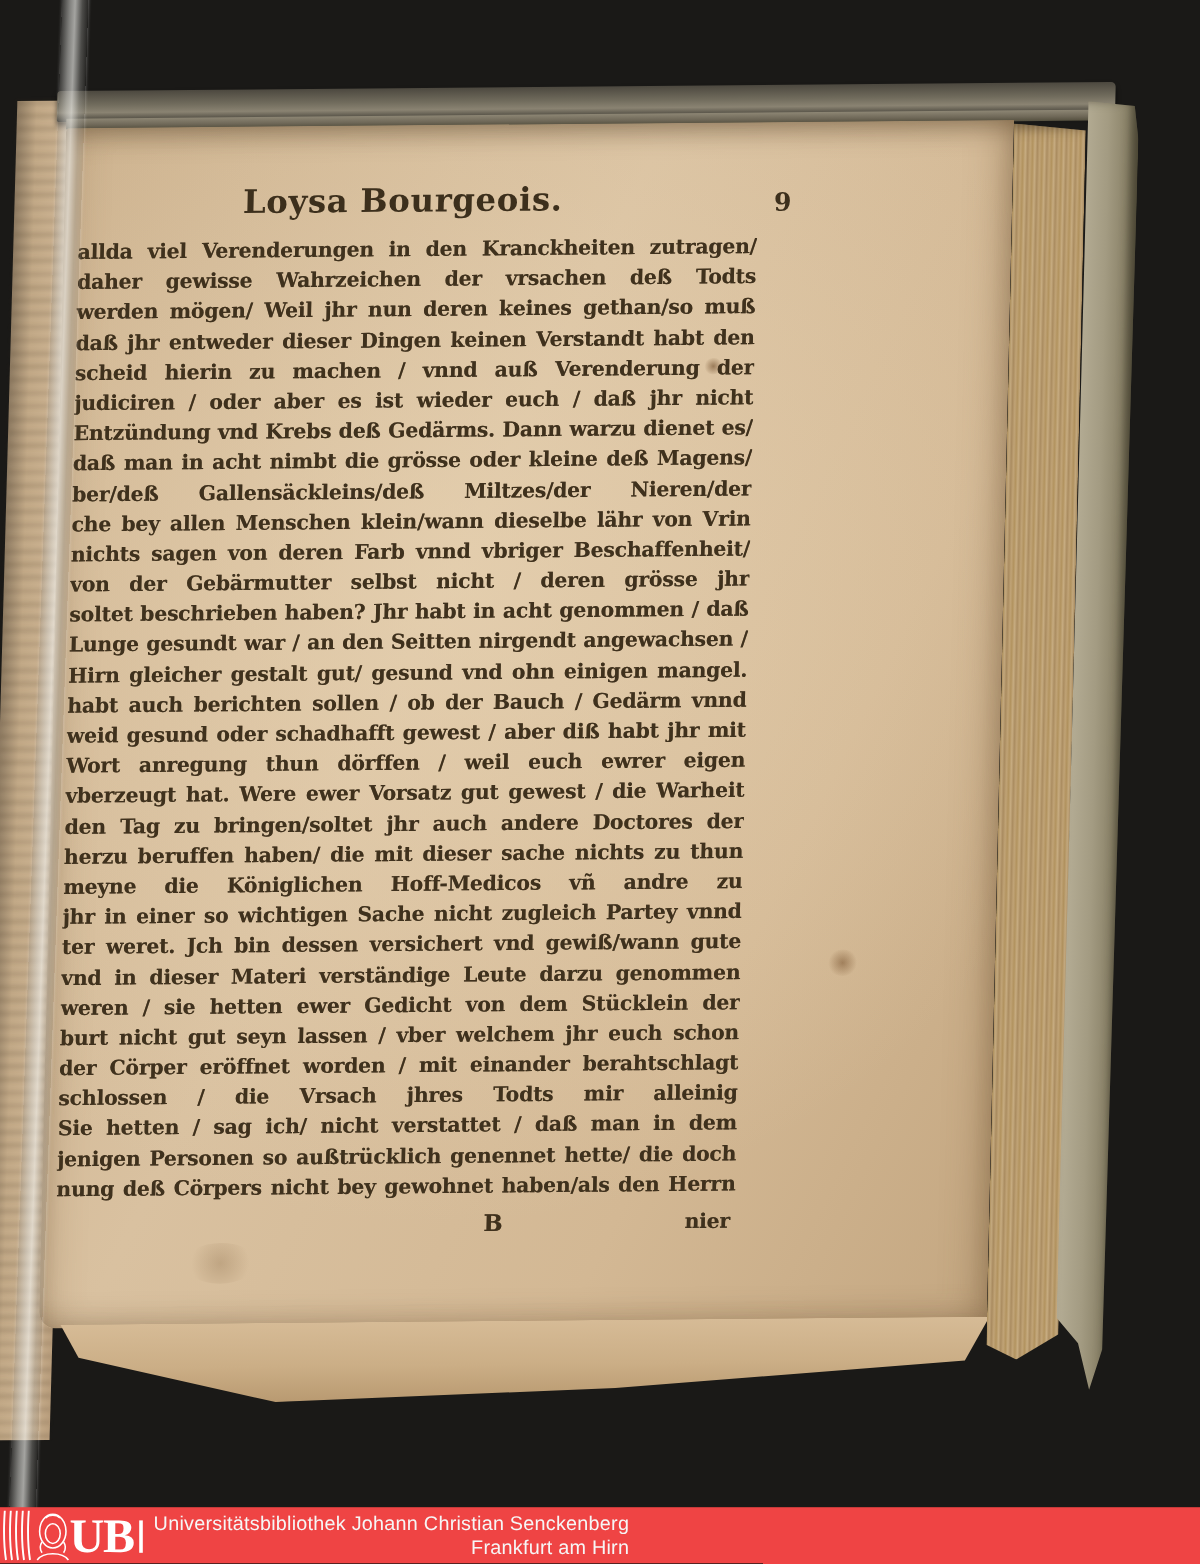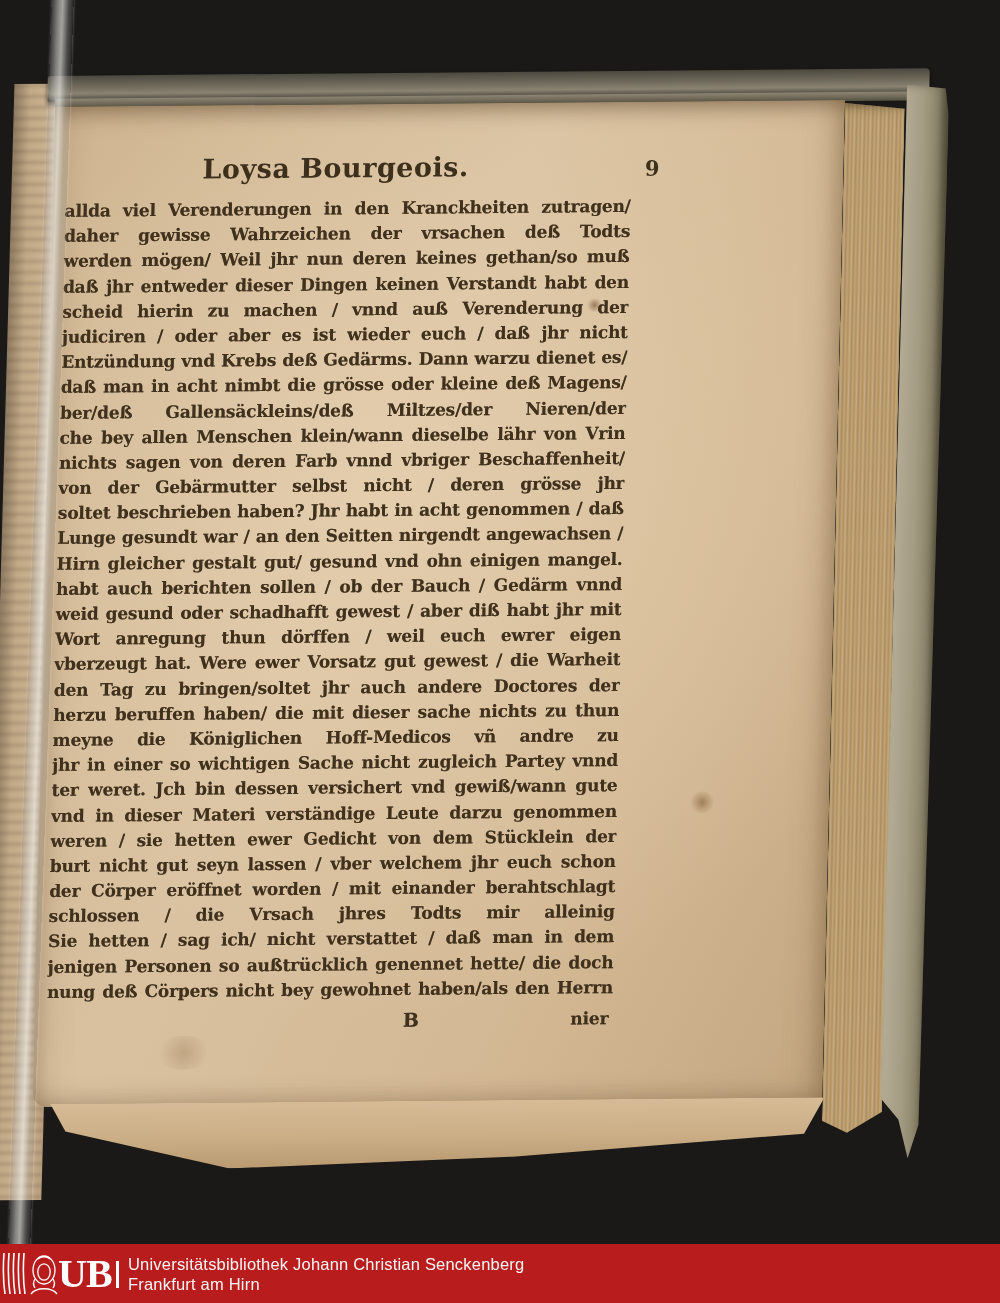--- a/index.html
+++ b/index.html
@@ -128,41 +128,41 @@
       rgba(150,150,148,.25) 0%,
       rgba(214,214,210,.55) 30%,
       rgba(238,238,234,.65) 50%,
       rgba(170,170,166,.35) 78%,
       rgba(120,120,118,.15) 100%);
     box-shadow:1px 0 2px rgba(255,255,255,.18), -1px 0 2px rgba(255,255,255,.12);
   }
 
   
   .banner{
-    position:absolute;left:0;bottom:0;width:1000px;height:59px;
-    background:#b91c1c;
+    position:absolute;left:0;bottom:0;width:1000px;height:47px;
+    background:#ef4444;
     display:flex;align-items:center;
     font-family:"Liberation Sans", sans-serif;
   }
   .logo{
     position:relative;width:122px;height:47px;flex:0 0 auto;
   }
   .logo svg{position:absolute;left:0;top:0;}
   .logo .ub{
     position:absolute;left:58px;top:1px;
     font-family:"Liberation Serif", serif;
     font-weight:700;font-size:40px;line-height:46px;
     color:#ffffff;letter-spacing:-1px;
   }
   .logo .bar{
     position:absolute;left:116px;top:11px;width:3px;height:27px;background:#ffffff;
   }
   .banner-text{
     margin-left:6px;color:#f6f6f6;
-    font-size:16.5px;line-height:20px;letter-spacing:.2px;
+    font-size:16.5px;line-height:20px;letter-spacing:.2px;text-align:right;
   }
 </style>
 </head>
 <body>
 
 <div class="scene">
 
   <div class="facing-page"></div>
 
   <div class="book">

